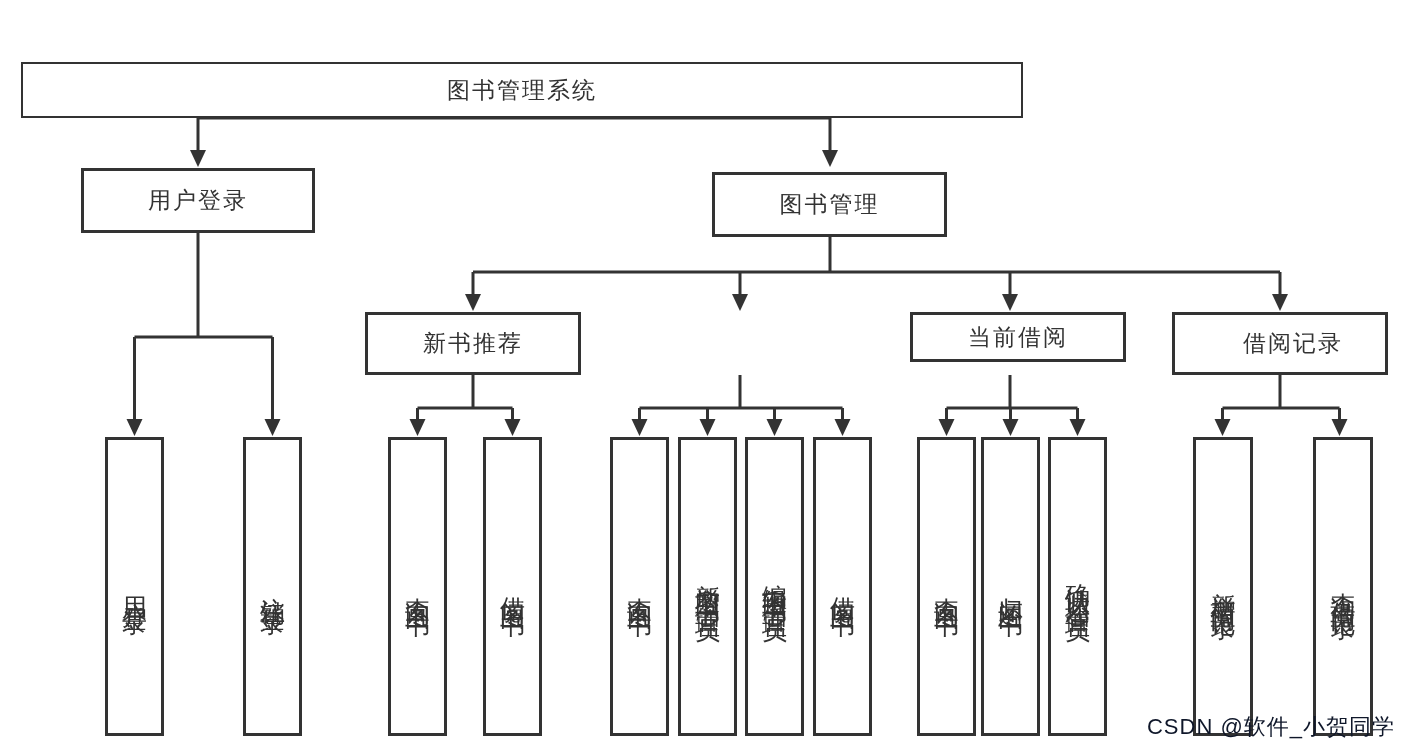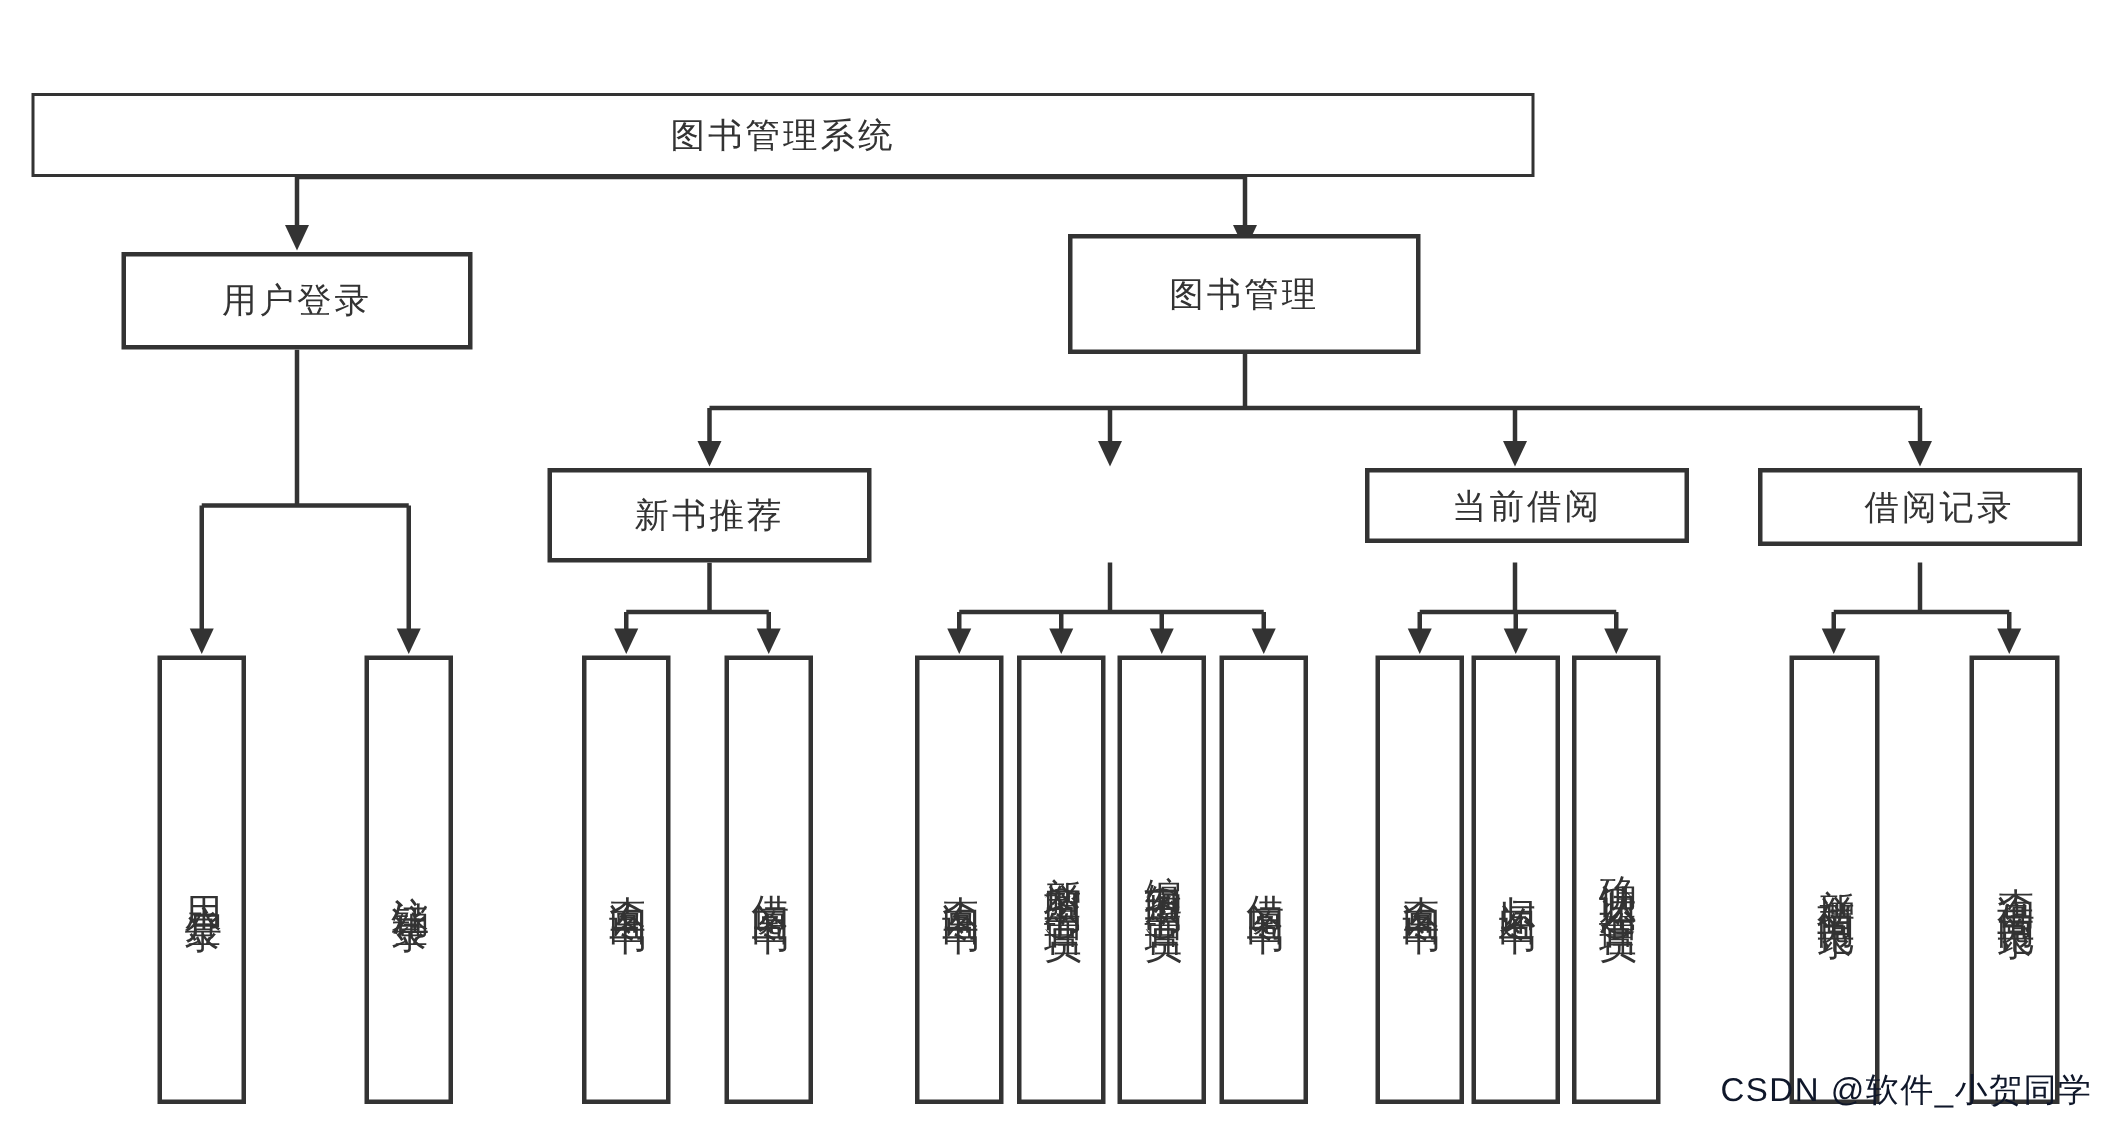--- a/index.html
+++ b/index.html
@@ -128,31 +128,31 @@
     </g>
   </svg>
 
   <div class="box root" style="left:21px; top:14px; width:1002px; height:56px;margin-top:48px;">
     <span class="hlabel">图书管理系统</span>
   </div>
 
   <div class="box" style="left:81px; top:168px; width:234px; height:65px;">
     <span class="hlabel">用户登录</span>
   </div>
-  <div class="box" style="left:712px; top:156px; width:235px; height:80px;">
+  <div class="box" style="left:712px; top:172px; width:235px; height:65px;">
     <span class="hlabel">图书管理</span>
   </div>
 
   <div class="box" style="left:365px; top:312px; width:216px; height:63px;">
     <span class="hlabel">新书推荐</span>
   </div>
   <div class="box" style="left:910px; top:312px; width:216px; height:50px;">
     <span class="hlabel">当前借阅</span>
   </div>
-  <div class="box" style="left:1172px; top:312px; width:216px; height:52px;padding-left:26px;">
+  <div class="box" style="left:1172px; top:312px; width:216px; height:63px;padding-left:26px;">
     <span class="hlabel">借阅记录</span>
   </div>
 
   <div class="box" style="left:105px; top:437px; width:59px; height:299px;">
     <span class="vlabel">用户登录</span>
   </div>
   <div class="box" style="left:243px; top:437px; width:59px; height:299px;">
     <span class="vlabel">注销登录</span>
   </div>
 

